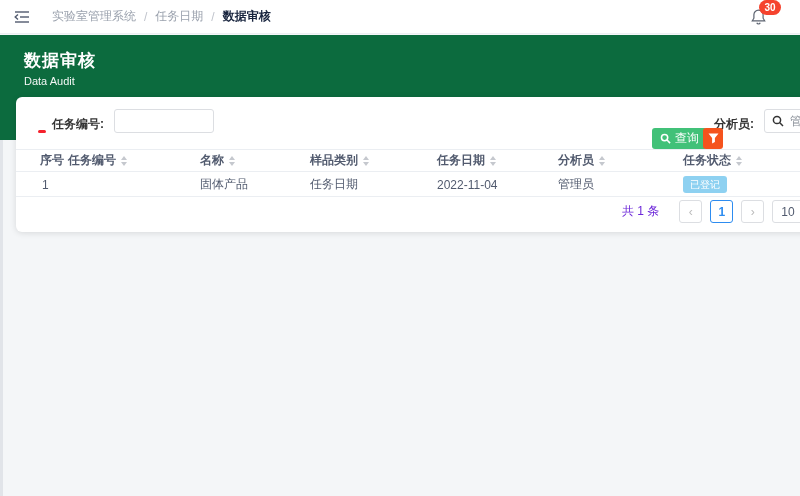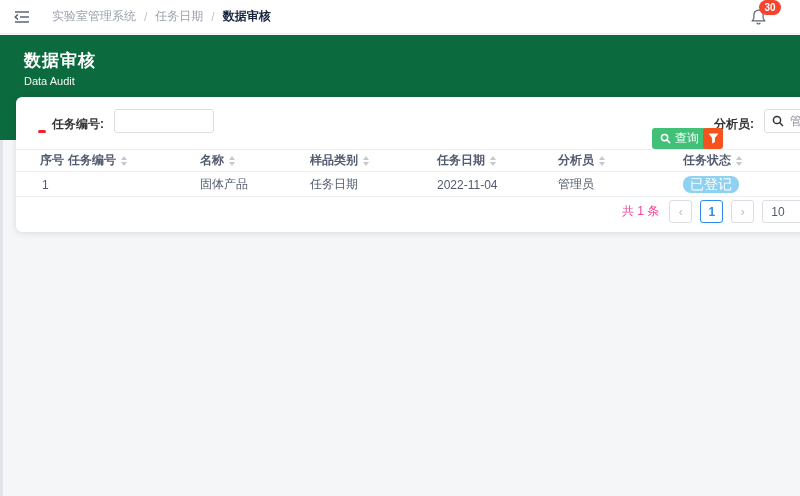--- a/index.html
+++ b/index.html
@@ -42,24 +42,24 @@
   
   .thead{position:absolute;left:0;top:52px;width:858px;height:23px;border-top:1px solid #ebeef2;border-bottom:1px solid #ebeef2;}
   .trow{position:absolute;left:0;top:76px;width:858px;height:24px;border-bottom:1px solid #ebeef2;}
   .th,.td{position:absolute;top:0;height:100%;display:flex;align-items:center;white-space:nowrap;}
   .th{font-weight:700;color:#515a6e;}
   .td{color:#515a6e;}
   .sort{display:inline-flex;flex-direction:column;gap:2px;margin-left:5px;}
   .sort i{display:block;width:0;height:0;border-left:3.5px solid transparent;border-right:3.5px solid transparent;}
   .sort .up{border-bottom:4px solid #c5c8ce;}
   .sort .dn{border-top:4px solid #c5c8ce;}
-  .status-badge{background:var(--status_blue);color:#fff;font-size:14px;padding:2px 7px;border-radius:8px;line-height:13px;}
+  .status-badge{background:var(--status_blue);color:#fff;font-size:10px;padding:2px 7px;border-radius:3px;line-height:13px;}
   
   .pagination{position:absolute;left:606px;top:103px;height:23px;display:flex;align-items:center;gap:8px;}
-  .pg-total{color:#ec4899;margin-right:2px;}
+  .pg-total{color:#6d28d9;margin-right:12px;}
   .pg{width:23px;height:23px;border:1px solid #dcdee2;border-radius:3px;background:#fff;display:flex;align-items:center;justify-content:center;cursor:pointer;color:#bbb;font-size:12px;}
   .pg.active{border-color:var(--active_blue);color:var(--active_blue);font-weight:700;}
   .pg-size{width:92px;height:23px;border:1px solid #dcdee2;border-radius:3px;background:#fff;display:flex;align-items:center;padding:0 8px;color:#515a6e;cursor:pointer;}
   svg{display:block;}
 </style>
 </head>
 <body>
 
 <div class="topbar">
   <span class="fold">

